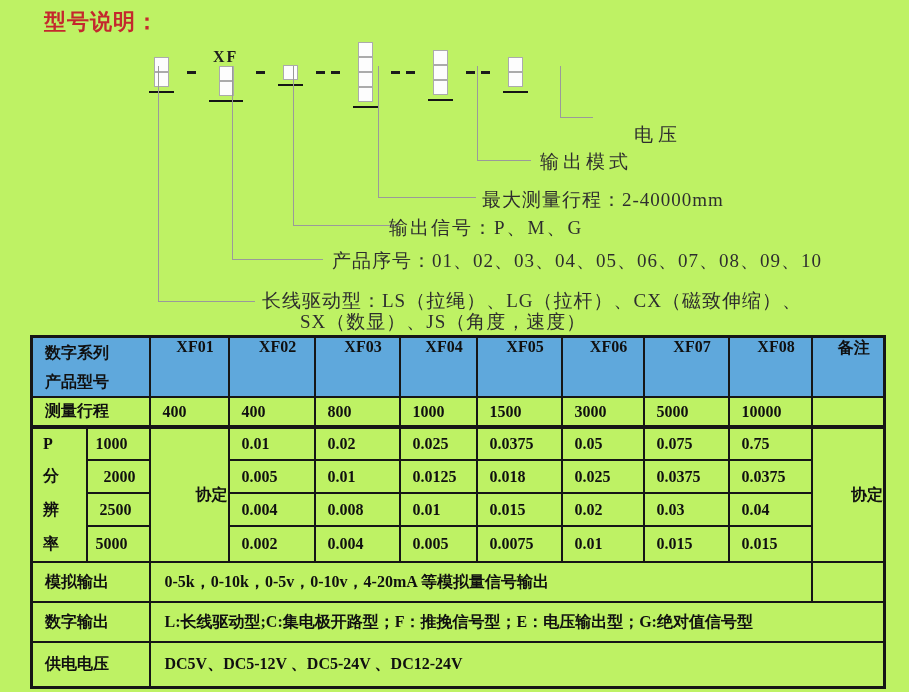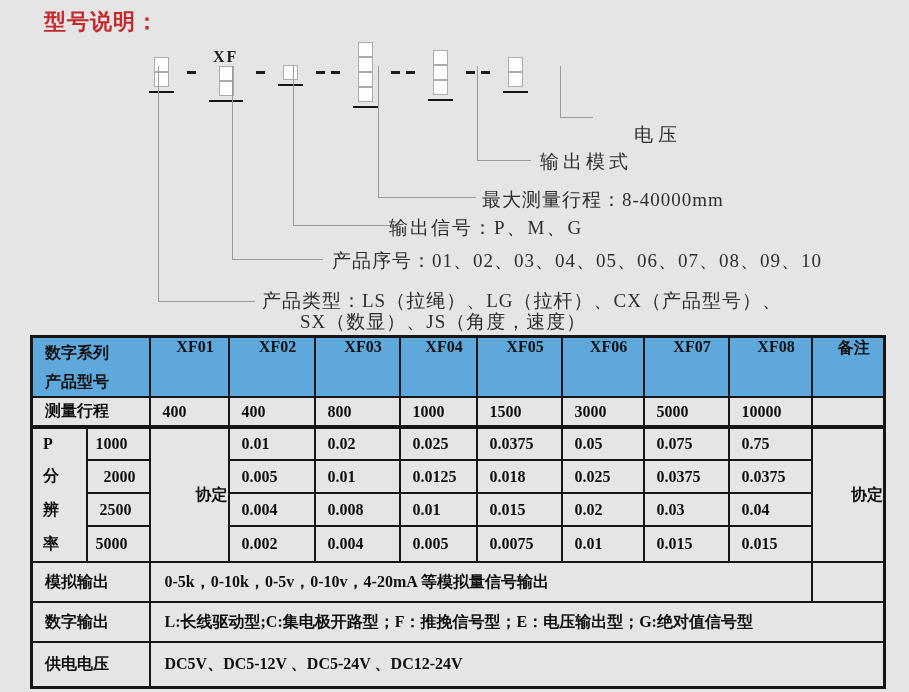--- a/index.html
+++ b/index.html
@@ -1,17 +1,17 @@
 <!DOCTYPE html>
 <html style="--header-blue: #5FA8DC; --title-red: #C4282D;"><head>
 <meta charset="utf-8">
 <style>
   html,body { margin:0; padding:0; background:#ffffff; }
   .stage {
-    position:relative; width:909px; height:692px; background:#e5e5e5;
+    position:relative; width:909px; height:692px; background:#bef264;
     font-family:"Liberation Serif","DejaVu Serif",serif; overflow:hidden;
   }
 
   
   .title {
     position:absolute; left:44px; top:7px;
     font-family:"Liberation Sans","DejaVu Sans",sans-serif;
     font-size:22px; font-weight:bold; color:var(--title-red,#C4282D); letter-spacing:1px;
   }
 
@@ -118,24 +118,24 @@
 
   <div class="conn conn-product-type"></div>
   <div class="conn conn-product-serial"></div>
   <div class="conn conn-output-signal"></div>
   <div class="conn conn-max-travel"></div>
   <div class="conn conn-output-mode"></div>
   <div class="conn conn-voltage"></div>
 
   <div class="dlabel dlabel-voltage">电压</div>
   <div class="dlabel dlabel-output-mode">输出模式</div>
-  <div class="dlabel dlabel-max-travel">最大测量行程：8-40000mm</div>
+  <div class="dlabel dlabel-max-travel">最大测量行程：2-40000mm</div>
   <div class="dlabel dlabel-output-signal">输出信号：P、M、G</div>
   <div class="dlabel dlabel-product-serial">产品序号：01、02、03、04、05、06、07、08、09、10</div>
-  <div class="dlabel dlabel-product-type-1">产品类型：LS（拉绳）、LG（拉杆）、CX（产品型号）、</div>
+  <div class="dlabel dlabel-product-type-1">长线驱动型：LS（拉绳）、LG（拉杆）、CX（磁致伸缩）、</div>
   <div class="dlabel dlabel-product-type-2">SX（数显）、JS（角度，速度）</div>
 
   <table class="spec">
     <colgroup>
       <col style="width:55px">
         <col style="width:63px">
         <col style="width:79px">
       <col style="width:86px">
         <col style="width:85px">
         <col style="width:77px">

